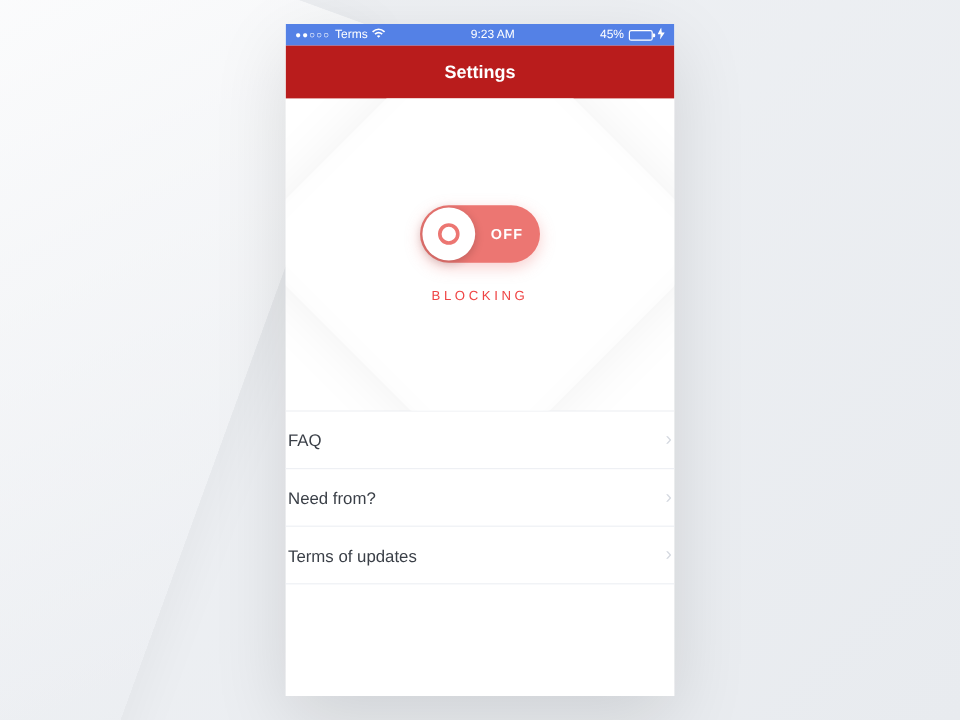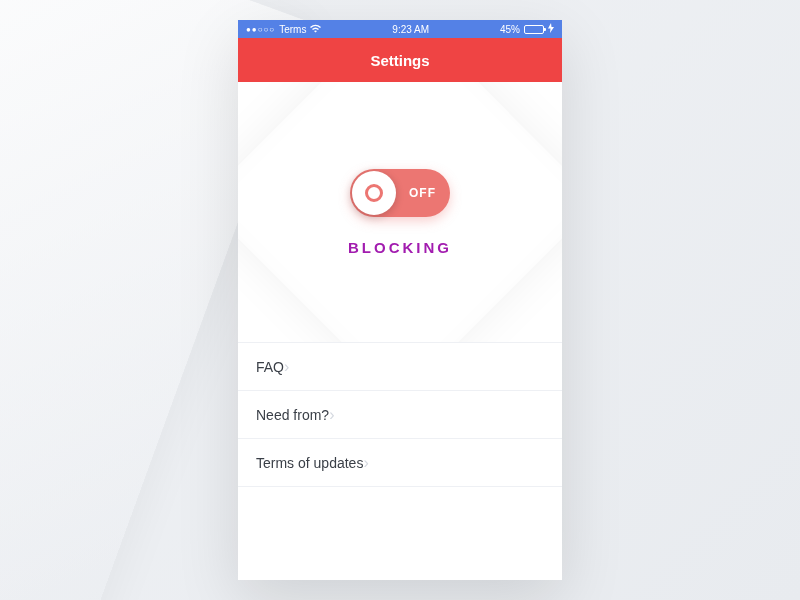--- a/index.html
+++ b/index.html
@@ -64,21 +64,21 @@
   background: #fff;
   border-radius: 0 1px 1px 0;
 }
 .battery-fill {
   background: #fff;
   height: 100%;
   width: 75%;
 }
 .nav-bar {
   height: 44px;
-  background: #ef4444;
+  background: #b91c1c;
   display: flex;
   align-items: center;
   justify-content: center;
   color: #fff;
   font-size: 15px;
   font-weight: 700;
 }
 .hero {
   height: 260px;
   position: relative;
@@ -137,33 +137,33 @@
   justify-content: center;
 }
 .knob-ring {
   width: 18px;
   height: 18px;
   border: 3px solid #ec7672;
   border-radius: 50%;
 }
 .hero-caption {
   margin-top: 22px;
-  color: #a21caf;
-  font-size: 15px;
-  font-weight: 700;
+  color: #ef4444;
+  font-size: 11px;
+  font-weight: 400;
   letter-spacing: 3px;
 }
 .list { border-top: 1px solid #eef0f4; }
 .list-row {
   height: 48px;
   border-bottom: 1px solid #eef0f4;
   display: flex;
   align-items: center;
-  justify-content: flex-start;
-  padding: 0 18px;
+  justify-content: space-between;
+  padding: 0 2px;
   font-size: 14px;
   color: #3a3f47;
   cursor: pointer;
 }
 .chevron {
   color: #d5d9e0;
   font-size: 16px;
 }
 .small-toggle {
   width: 42px;

